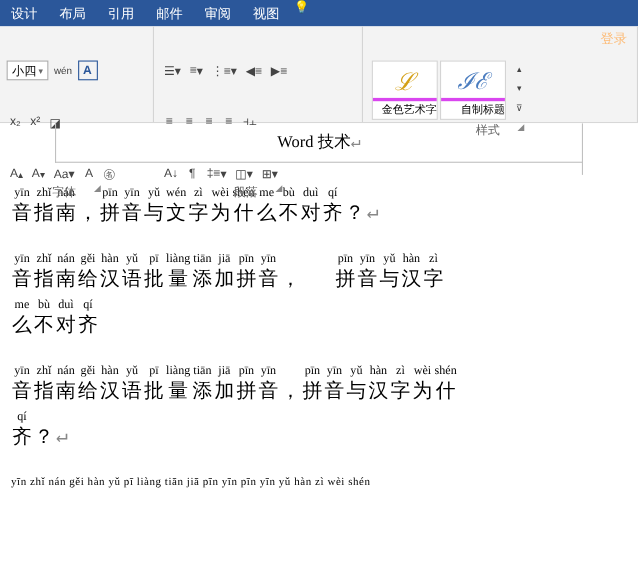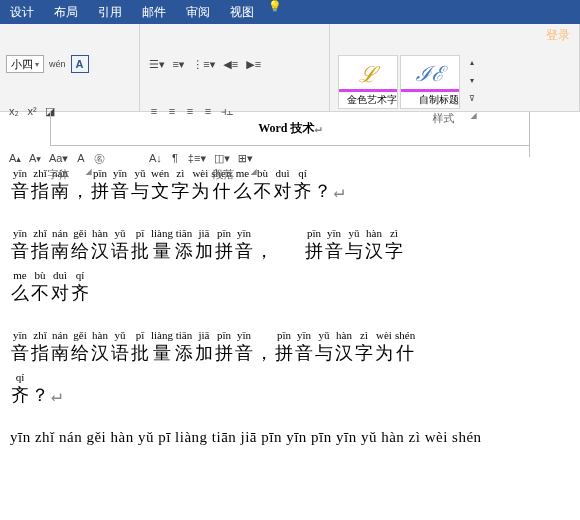--- a/index.html
+++ b/index.html
@@ -18,21 +18,21 @@
 .select .arrow { font-size: 8px; color: #666; }
 .boxed { border: 1px solid #2b579a; color: #2b579a; font-weight: bold; width: 18px; height: 18px; display: inline-flex; align-items: center; justify-content: center; font-size: 11px; }
 .style-gallery { display: flex; gap: 2px; padding: 2px; }
 .style-item { width: 60px; height: 54px; border: 1px solid #d4d4d4; background: #fff; display: flex; flex-direction: column; align-items: center; justify-content: center; font-size: 9px; cursor: pointer; }
 .style-preview { flex: 1; display: flex; align-items: center; justify-content: center; width: 100%; font-size: 14px; overflow: hidden; }
 .style-name { font-size: 10px; padding: 1px 0; border-top: 3px solid #d946ef; width: 100%; text-align: right; }
 .style-nav { display: flex; flex-direction: column; justify-content: center; }
 .style-nav .ctrl { width: 14px; font-size: 8px; }
 .launcher { font-size: 8px; color: #888; cursor: pointer; }
 .doc-area { background: #fff; padding: 0 10px; height: 408px; overflow: hidden; }
-.title-box { border: 1px solid #c0c0c0; border-top: none; margin: 0 auto 6px; width: 480px; text-align: center; padding: 8px 0; font-family: "SimSun", serif; font-size: 12px; color: #000; position: relative; font-weight: bold; }
+.title-box { border: 1px solid #c0c0c0; border-top: none; margin: 0 auto 6px; width: 480px; text-align: center; padding: 8px 0; font-family: "SimSun", serif; font-size: 15px; color: #000; position: relative; }
 .title-box::after { content: ""; position: absolute; right: -1px; bottom: -12px; width: 18px; height: 12px; border-right: 1px solid #c0c0c0; }
 .para-mark { color: #888; font-family: monospace; }
 .pinyin-block { margin: 20px 0 24px; font-family: "SimSun", serif; }
 .pinyin-row { display: flex; flex-wrap: wrap; }
 .char-cell { display: inline-flex; flex-direction: column; align-items: center; margin: 0 1px; }
 .py { font-size: 11px; color: #000; line-height: 14px; height: 14px; white-space: nowrap; }
 .ch { font-size: 18px; line-height: 22px; }
 .gold { font-family: "Brush Script MT", cursive; font-style: italic; color: #d4a017; font-size: 22px; }
 .blue-title { color: #4a7cbf; font-family: "STXingkai", cursive; font-size: 21px; font-style: italic; }
 </style>
@@ -432,15 +432,15 @@
           </span>
           <span class="char-cell">
             <span class="py"></span>
             <span class="ch para-mark">↵</span>
           </span>
         </div>
       </div>
     </div>
 
   <div class="pinyin-block" style="margin-bottom:0">
-    <div class="py" style="letter-spacing:0.5px;font-size:15px">yīn zhǐ nán gěi hàn yǔ   pī liàng tiān jiā pīn yīn      pīn yīn yǔ hàn zì wèi shén</div>
+    <div class="py" style="letter-spacing:0.5px;font-size:10px">yīn zhǐ nán gěi hàn yǔ   pī liàng tiān jiā pīn yīn      pīn yīn yǔ hàn zì wèi shén</div>
   </div>
 </div>
 
 </body></html>

